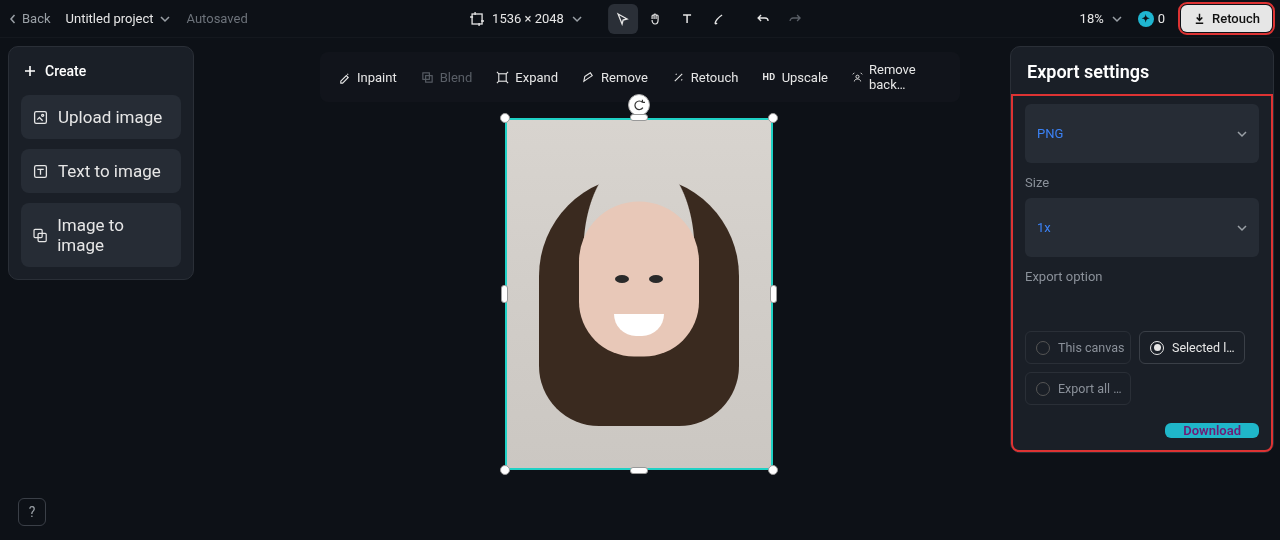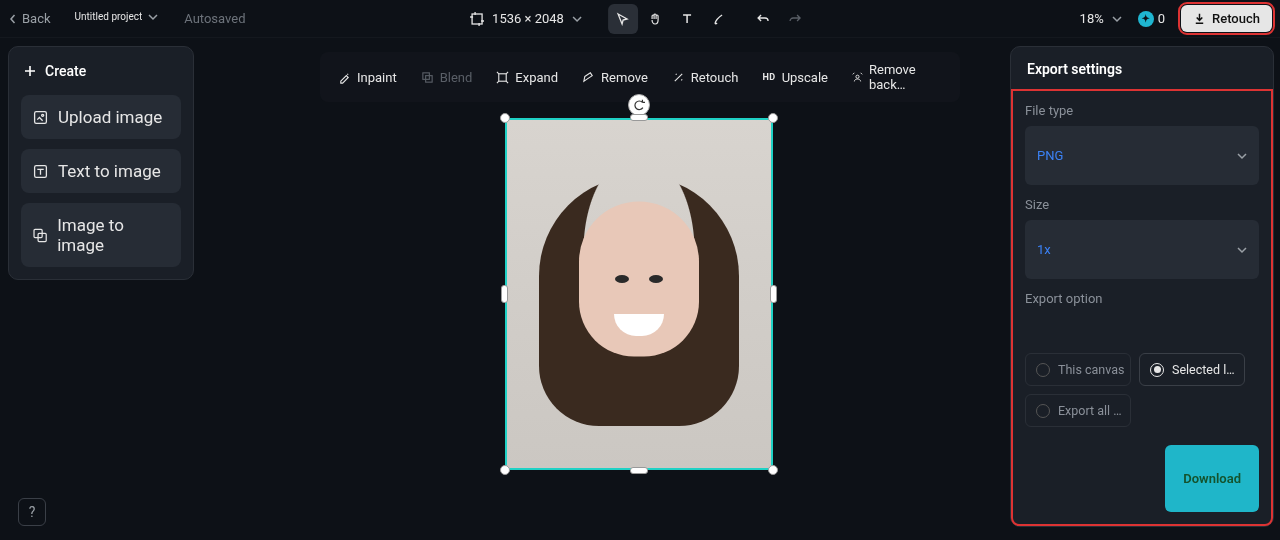--- a/index.html
+++ b/index.html
@@ -1,22 +1,22 @@
 <!DOCTYPE html>
 <html><head>
 <meta charset="utf-8">
 <style>
   * { box-sizing: border-box; margin: 0; padding: 0; font-family: -apple-system, BlinkMacSystemFont, "Segoe UI", Roboto, sans-serif; }
   body { background: #0d1117; color: #e6e6e6; width: 1280px; height: 540px; overflow: hidden; position: relative; }
   
   
   .topbar { height: 38px; display: flex; align-items: center; padding: 0 8px; border-bottom: 1px solid rgba(255,255,255,0.03); }
-  .tb-left { display: flex; align-items: flex-start; gap: 18px; }
+  .tb-left { display: flex; align-items: center; gap: 9px; }
   .tb-back { display: flex; align-items: center; gap: 4px; color: #9aa0a6; font-size: 13px; cursor: pointer; }
-  .tb-title { display: flex; align-items: center; gap: 6px; color: #e6e6e6; font-size: 10px; margin-left: 6px; }
+  .tb-title { display: flex; align-items: center; gap: 6px; color: #e6e6e6; font-size: 13px; margin-left: 6px; }
   .tb-save { color: #6c727a; font-size: 13px; margin-left: 8px; }
   .tb-center { position: absolute; left: 50%; transform: translateX(-50%); display: flex; align-items: center; gap: 16px; }
   .tb-dim { display: flex; align-items: center; gap: 8px; color: #e6e6e6; font-size: 13px; }
   .tb-tools { display: flex; align-items: center; gap: 2px; margin-left: 10px; }
   .tb-tool { width: 30px; height: 30px; display: flex; align-items: center; justify-content: center; border-radius: 6px; cursor: pointer; }
   .tb-tool.active { background: #2a2f37; }
   .tb-right { margin-left: auto; display: flex; align-items: center; gap: 10px; }
   .tb-zoom { display:flex; align-items:center; gap:8px; color:#e6e6e6; font-size:13px; }
   .tb-credits { display:flex; align-items:center; gap:4px; background:transparent; color:#e6e6e6; font-size:13px; padding:2px 6px; border-radius:12px; }
   .tb-credits .coin { width:16px; height:16px; border-radius:50%; background:#1fb6d1; display:flex; align-items:center; justify-content:center; color:#0d1117; font-size:10px; font-weight:bold; }
@@ -46,31 +46,31 @@
   .handle.tl{left:-5px;top:-5px;} .handle.tr{right:-5px;top:-5px;} .handle.bl{left:-5px;bottom:-5px;} .handle.br{right:-5px;bottom:-5px;}
   .handle-edge { position:absolute; background:#fff; border:1px solid #999; border-radius:3px; }
   .handle-edge.t{left:50%;top:-4px;transform:translateX(-50%);width:18px;height:7px;}
   .handle-edge.b{left:50%;bottom:-4px;transform:translateX(-50%);width:18px;height:7px;}
   .handle-edge.l{left:-4px;top:50%;transform:translateY(-50%);width:7px;height:18px;}
   .handle-edge.r{right:-4px;top:50%;transform:translateY(-50%);width:7px;height:18px;}
   .rot-handle { position:absolute; left:50%; top:-24px; transform:translateX(-50%); width:22px; height:22px; background:#fff; border:1px solid #aaa; border-radius:50%; display:flex; align-items:center; justify-content:center; }
   
   
   .panel { position:absolute; right:6px; top:46px; width:264px; background:#1a1f27; border:1px solid #2a2f37; border-radius:10px; padding:14px 0 0 0; }
-  .panel-title { font-size:14px; font-weight:600; color:#fff; padding:0 16px 12px 16px; }
+  .panel-title { font-size:18px; font-weight:600; color:#fff; padding:0 16px 12px 16px; }
   .panel-body { padding:10px 14px 14px 14px; outline:2px solid #d33; outline-offset:-2px; border-radius:0 0 8px 8px; }
   .p-label { font-size:13px; color:#8a9099; margin-bottom:8px; margin-top:4px; }
   .p-select { background:#262c35; color:#3b82f6; font-size:13px; padding:22px 12px; border-radius:6px; display:flex; align-items:center; justify-content:space-between; cursor:pointer; margin-bottom:12px; }
   .p-opts { display:flex; gap:8px; flex-wrap:wrap;margin-top:47px; }
   .p-opt { display:flex; align-items:center; gap:8px; background:transparent; border:1px solid #2a2f37; color:#8a9099; font-size:12.5px; padding:8px 10px; border-radius:6px; cursor:pointer; max-width:106px; overflow:hidden; white-space:nowrap; }
   .p-opt.active { border-color:#3a3f47; color:#e6e6e6; }
   .p-radio { width:14px; height:14px; border:1.5px solid #555; border-radius:50%; flex:none; display:flex; align-items:center; justify-content:center; }
   .p-opt.active .p-radio { border-color:#e6e6e6; }
   .p-opt.active .p-radio::after { content:""; width:7px; height:7px; background:#e6e6e6; border-radius:50%; }
-  .p-download { margin-top:18px; margin-left:auto; display:block; background:#1fb6c9; color:#14532d; font-size:13px; font-weight:600; padding:26px 18px; border:none; border-radius:6px; cursor:pointer; }
+  .p-download { margin-top:18px; margin-left:auto; display:block; background:#1fb6c9; color:#701a75; font-size:13px; font-weight:600; padding:0 18px; border:none; border-radius:6px; cursor:pointer; }
   
   .help { position:absolute; left:18px; bottom:14px; width:28px; height:28px; border:1px solid #3a3f47; border-radius:6px; display:flex; align-items:center; justify-content:center; color:#9aa0a6; font-size:14px; cursor:pointer; }
   
   svg { display:block; }
 </style>
 </head>
 <body>
 
 <div class="topbar">
   <div class="tb-left">
@@ -252,21 +252,20 @@
   <div class="handle br"></div>
   <div class="handle-edge t"></div>
   <div class="handle-edge b"></div>
   <div class="handle-edge l"></div>
   <div class="handle-edge r"></div>
 </div>
 
 <div class="panel">
   <div class="panel-title">Export settings</div>
   <div class="panel-body">
-    <div class="p-label">File type</div>
     <div class="p-select">
       <span>PNG</span>
       <svg width="10" height="10" viewBox="0 0 10 10">
           <path d="M1 3 L5 7 L9 3" stroke="#9aa0a6" stroke-width="1.5" fill="none"></path>
         </svg>
     </div>
     <div class="p-label">Size</div>
     <div class="p-select">
       <span>1x</span>
       <svg width="10" height="10" viewBox="0 0 10 10">

